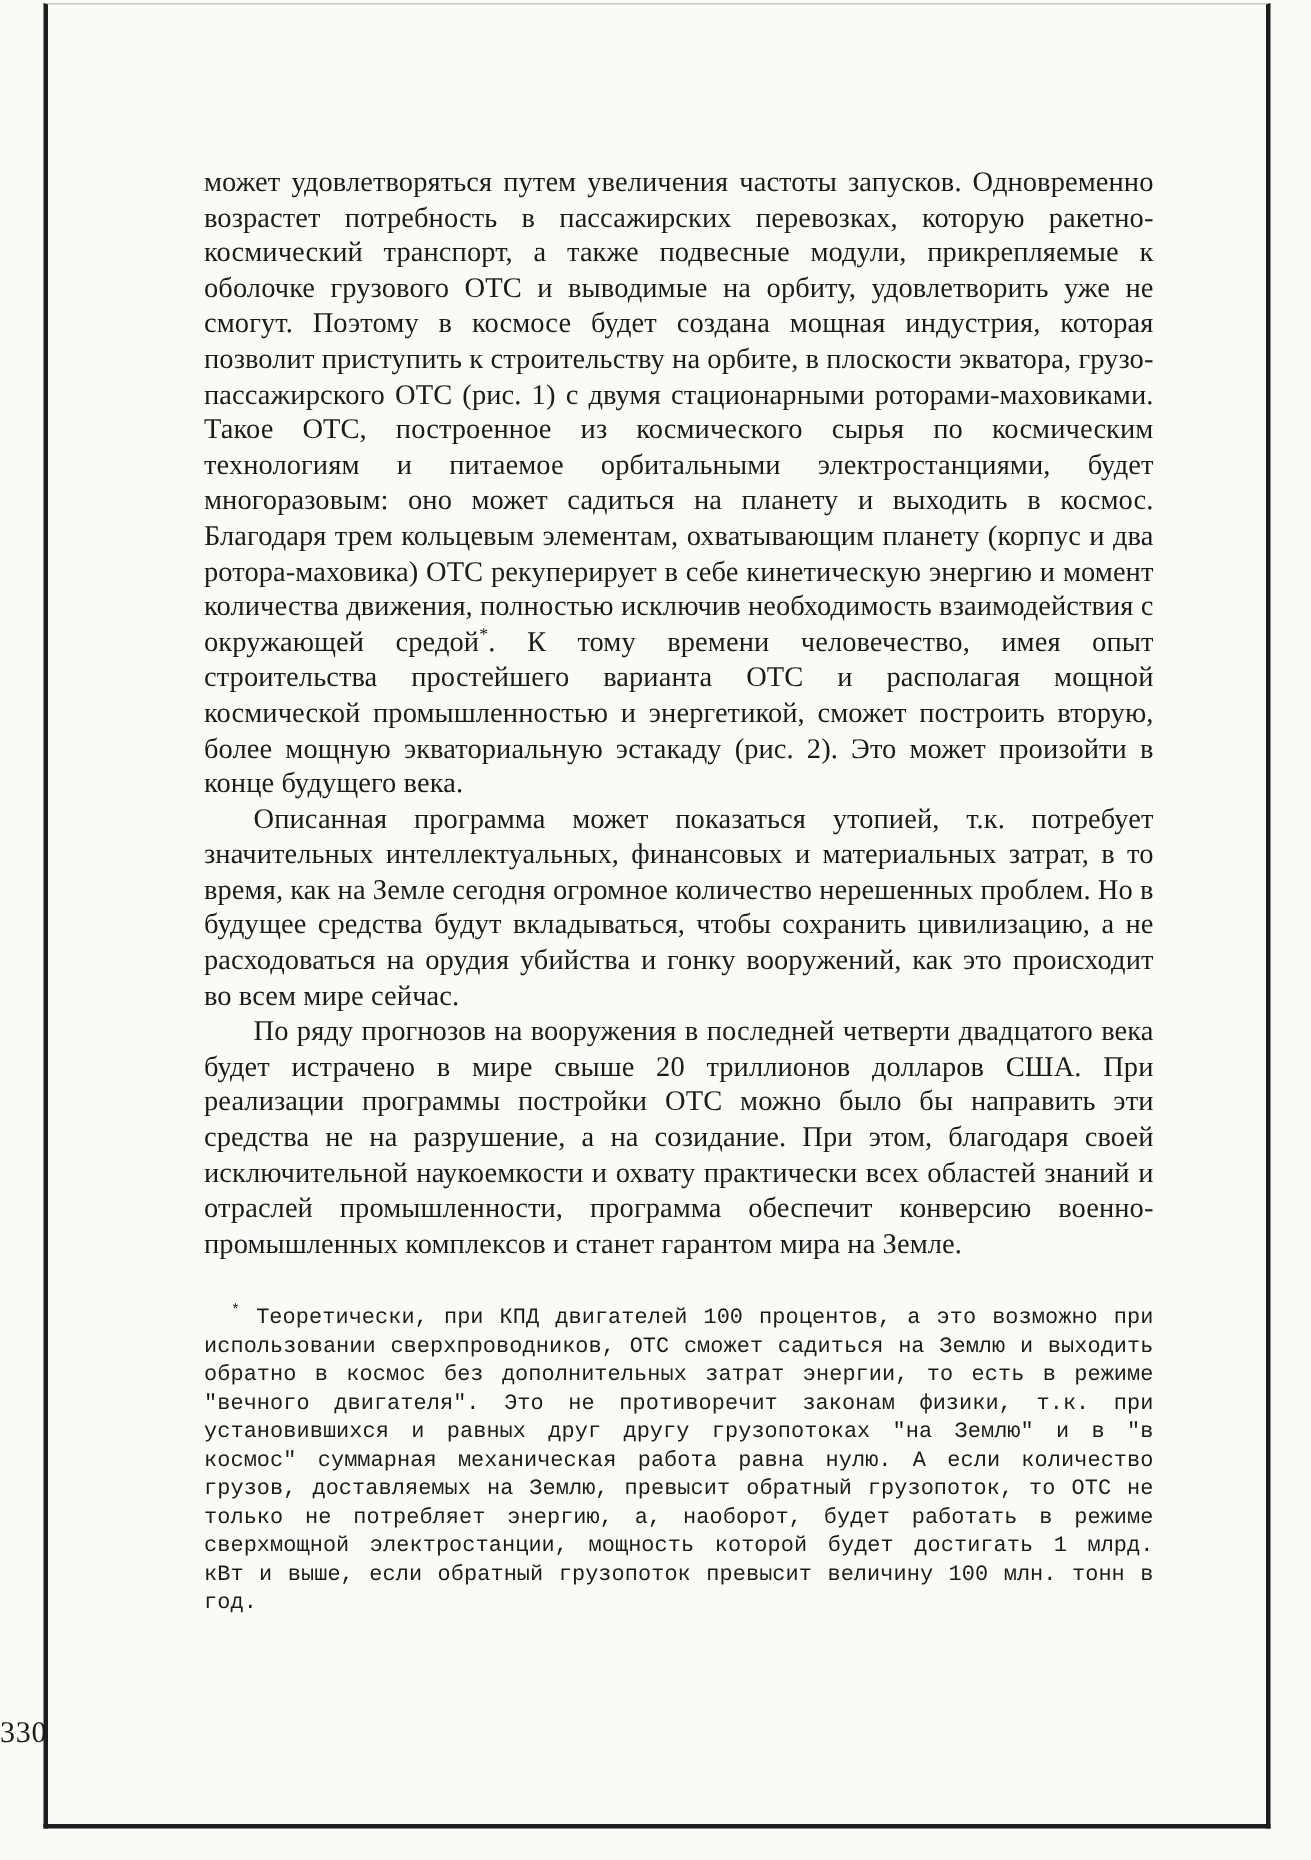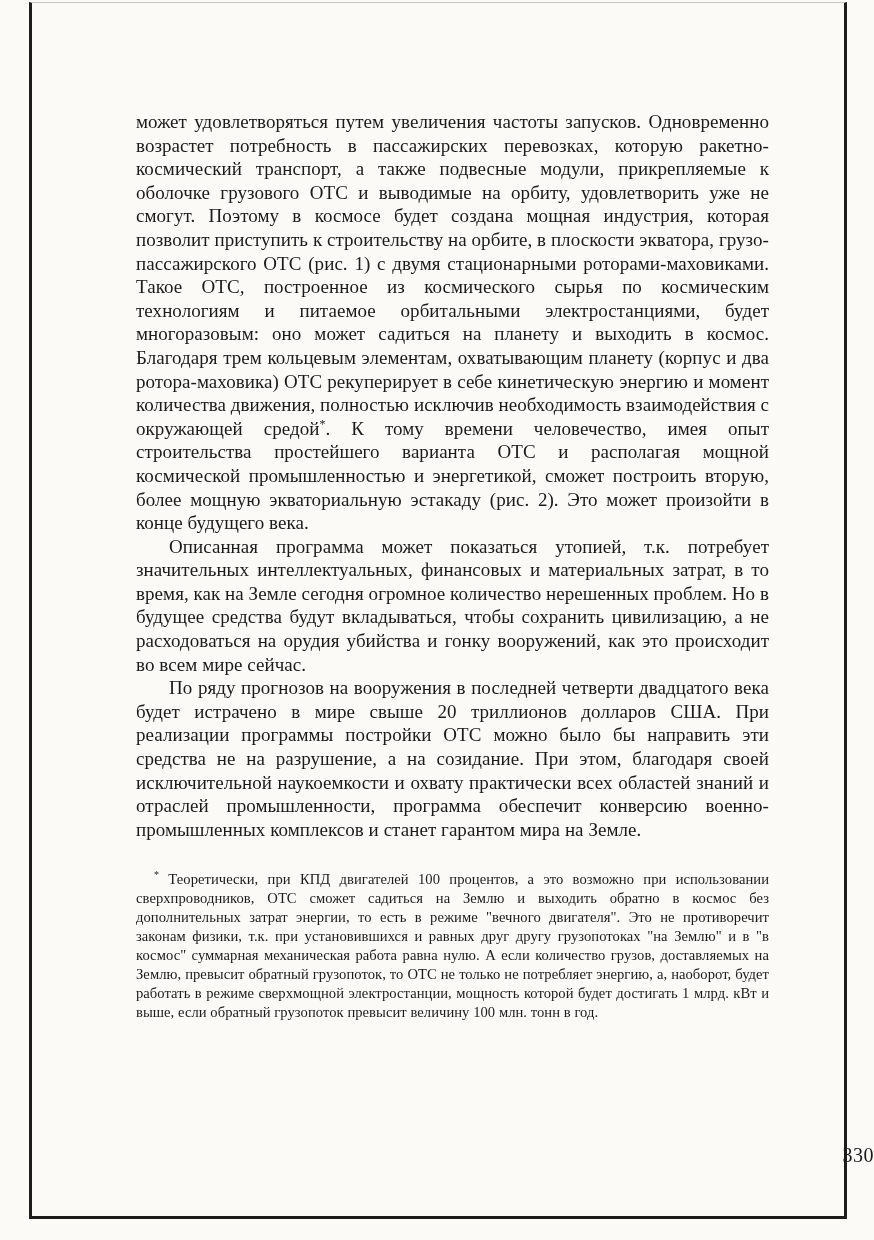--- a/index.html
+++ b/index.html
@@ -46,32 +46,33 @@
     vertical-align: super;
   }
   .footnote { margin-top: 29px; }
   .fn-text {
     margin: 0;
     font-size: 14.6px;
     line-height: 19px;
     text-align: justify;
     text-indent: 18px;
     letter-spacing: 0.05px;
+    font-family: Liberation Mono, monospace;
   }
   .fn-marker {
     font-size: 10px;
     line-height: 0;
     vertical-align: super;
   }
   .page-number {
     position: absolute;
     top: 1144px;
     left: 0;
     right: 0;
-    text-align: right;
+    text-align: left;
     font-size: 20px;
     letter-spacing: 0.5px;
   }
 </style>
 </head>
 <body>
 
 <div class="page">
 
   <div class="frame"></div>

